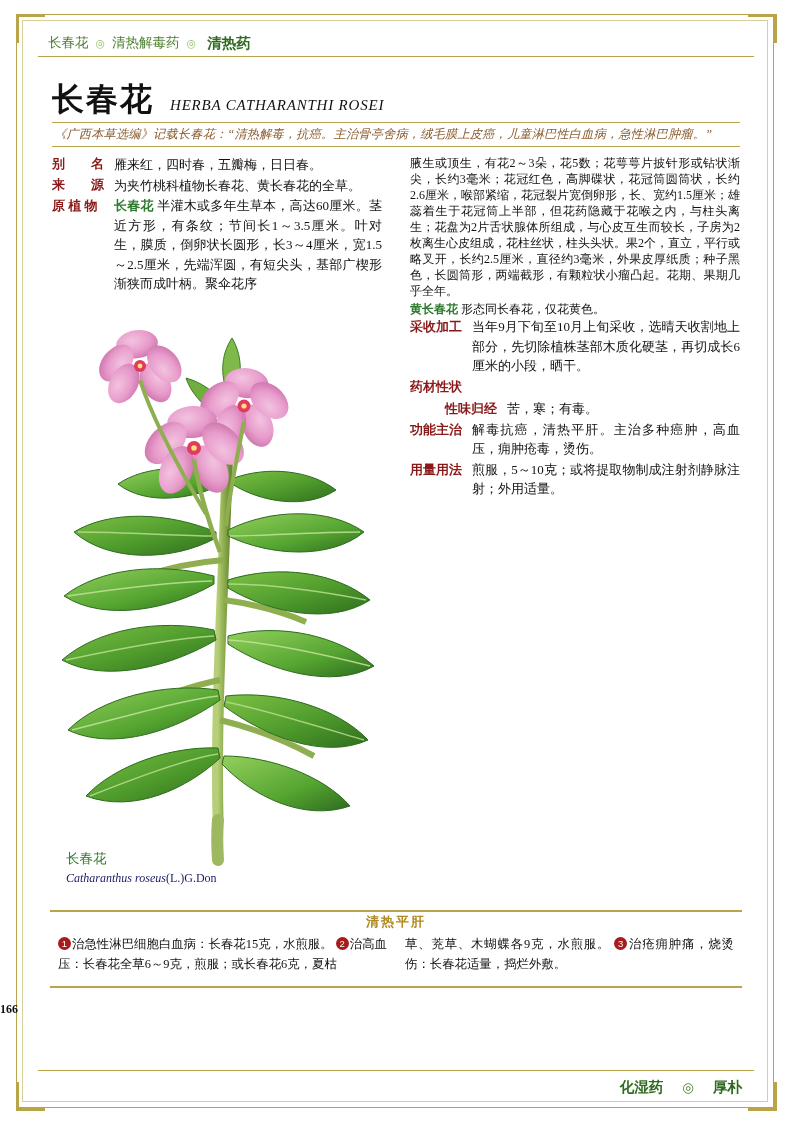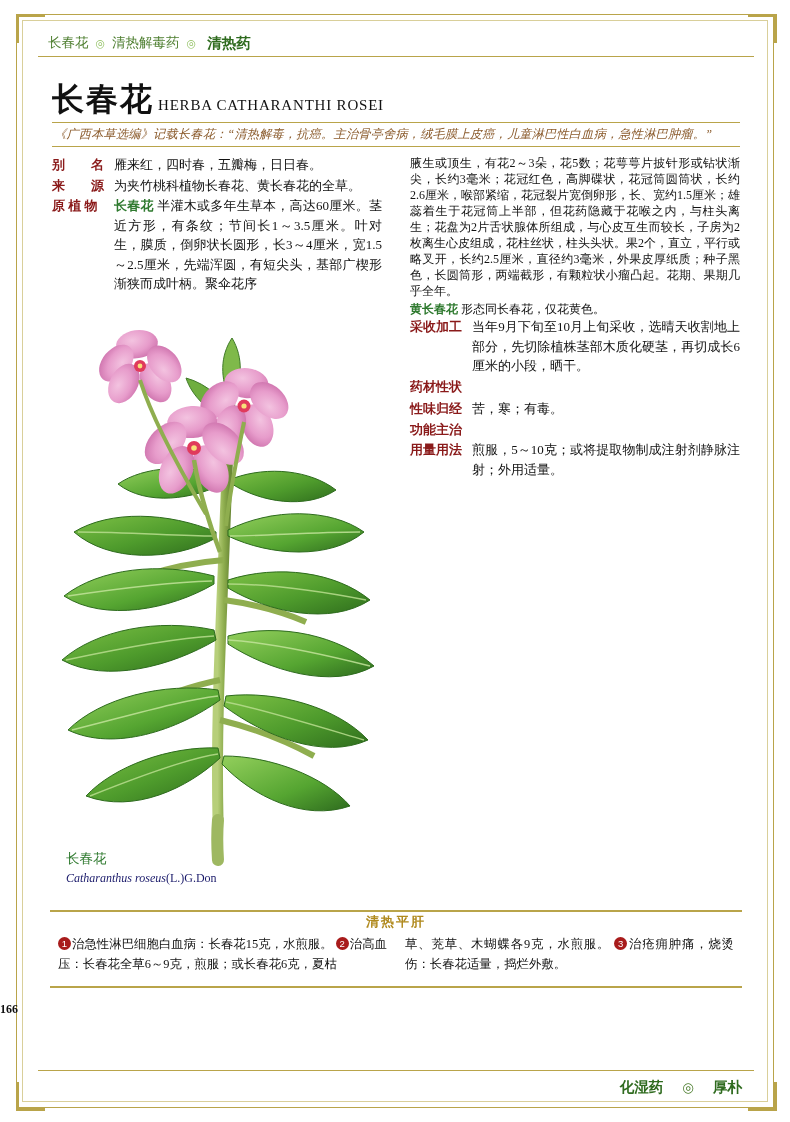--- a/index.html
+++ b/index.html
@@ -82,23 +82,25 @@
     font-size: 32px;
     letter-spacing: 2px;
     color: #111;
     display: inline-block;
     vertical-align: baseline;
   }
   .title-la {
     display: inline-block;
     font-size: 15px;
     letter-spacing: 0.8px;
+    margin-left: 12px;
     vertical-align: baseline;
     color: #111;
     font-family: "Liberation Serif", serif;
+    font-style: italic;
   }
   .quote-rule-top {
     position: absolute;
     left: 52px; top: 122px;
     width: 688px;
     height: 1px;
     background: #b9a44a;
   }
   .quote {
     position: absolute;
@@ -140,20 +142,21 @@
     font-weight: bold;
     font-size: 13px;
     line-height: 19.5px;
     flex: 0 0 auto;
     letter-spacing: 0px;
   }
   .label.w4 {
     width: 62px;
     display: flex;
     justify-content: space-between;
+    font-family: Liberation Mono, monospace;
   }
   .label.w4s {
     width: 62px;
   }
   .body-text {
     font-size: 13px;
     line-height: 19.5px;
     color: #111;
     text-align: justify;
     flex: 1 1 auto;
@@ -460,27 +463,28 @@
 
     <div class="row">
       <div class="label w4s">采收加工</div>
       <div class="body-text">当年9月下旬至10月上旬采收，选晴天收割地上部分，先切除植株茎部木质化硬茎，再切成长6厘米的小段，晒干。</div>
     </div>
 
     <div class="row">
       <div class="label w4s">药材性状</div>
     </div>
 
-    <div class="row" style="margin-top:3px;">
+    <div class="row" style="margin-top:3px;margin-left:35px;">
       <div class="label w4s">性味归经</div>
       <div class="body-text">苦，寒；有毒。</div>
     </div>
 
     <div class="row">
       <div class="label w4s">功能主治</div>
+      <div class="body-text">解毒抗癌，清热平肝。主治多种癌肿，高血压，痈肿疮毒，烫伤。</div>
     </div>
 
     <div class="row">
       <div class="label w4s">用量用法</div>
       <div class="body-text">煎服，5～10克；或将提取物制成注射剂静脉注射；外用适量。</div>
     </div>
 
   </div>
 
   <div class="box"></div>

